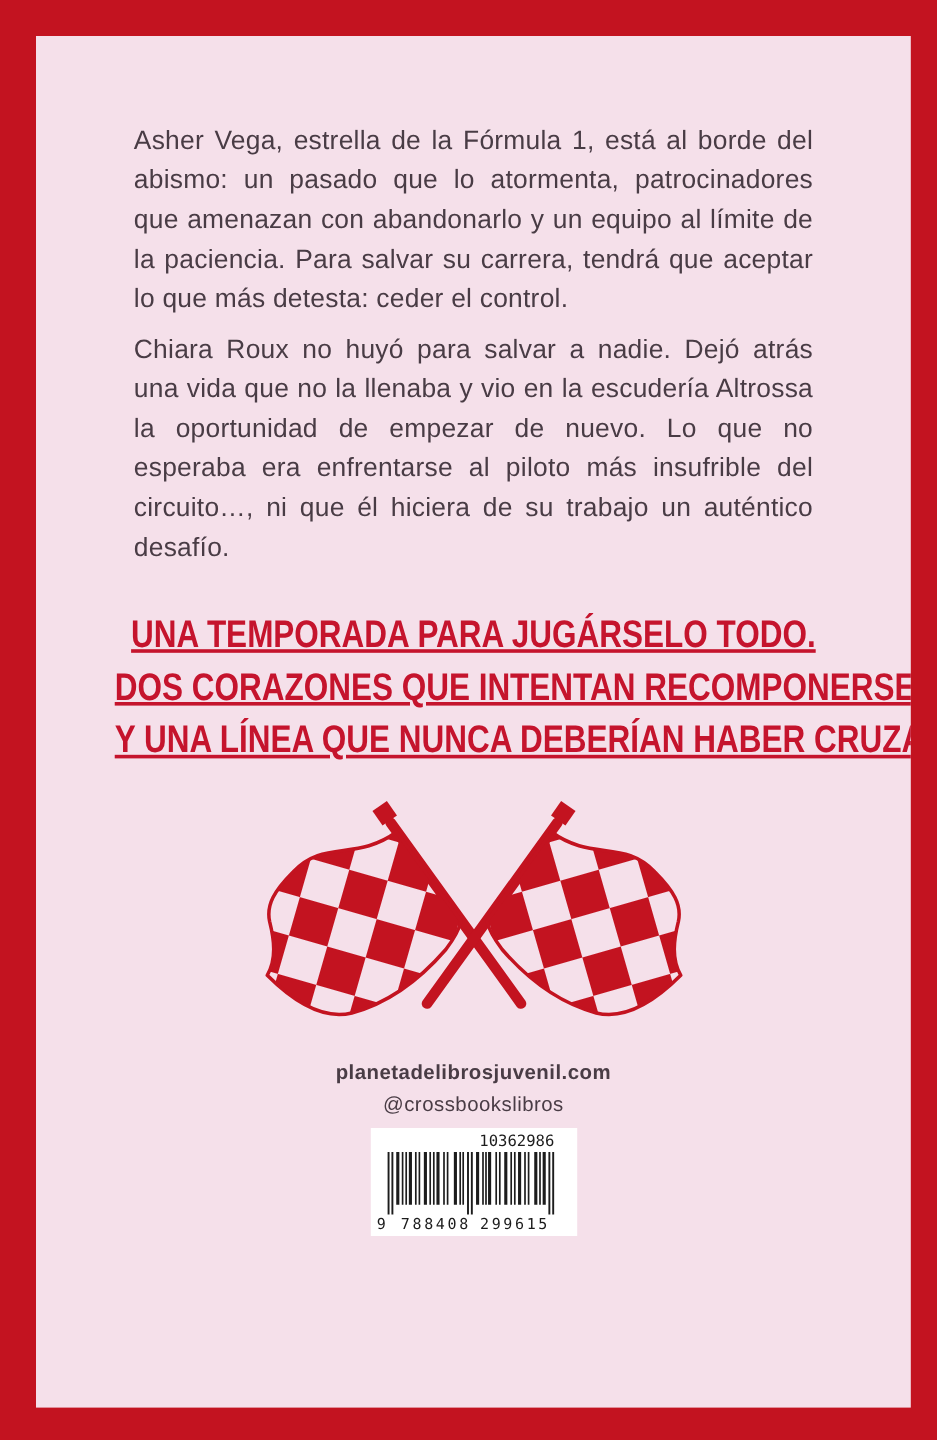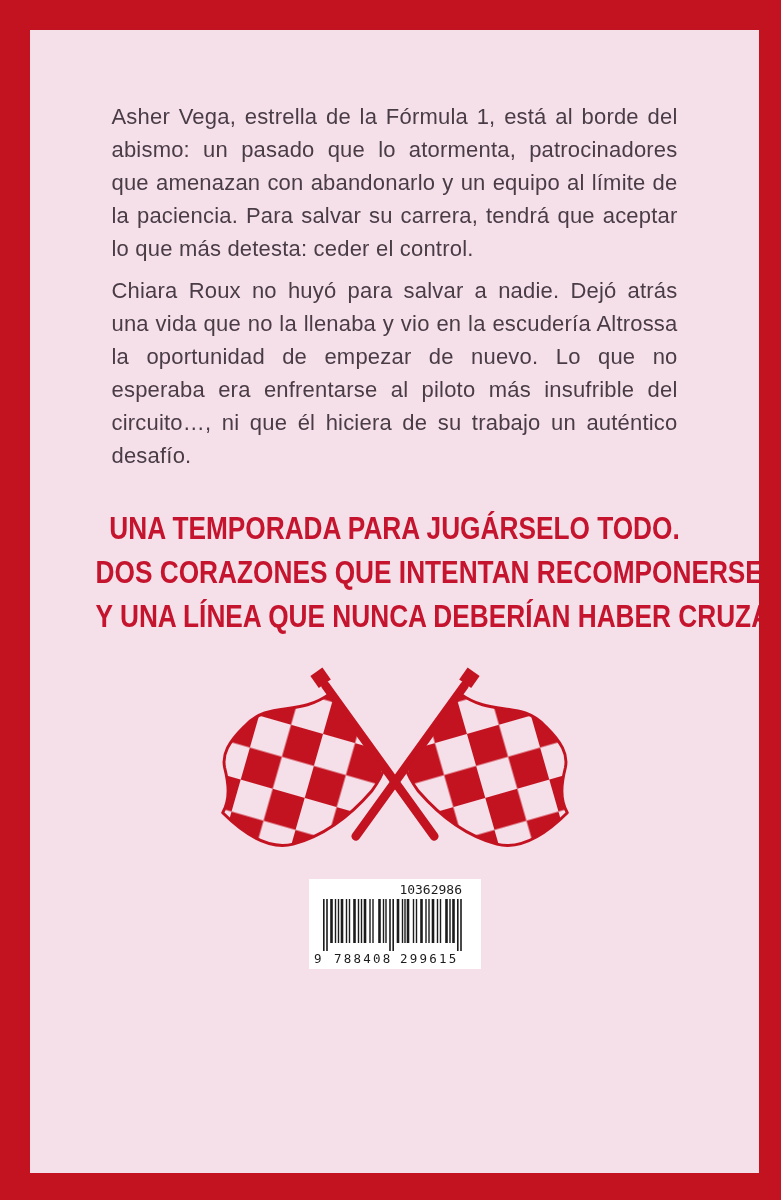--- a/index.html
+++ b/index.html
@@ -32,20 +32,21 @@
     font-size:22px;
     line-height:33px;
     text-align:justify;
     letter-spacing:0.2px;
   }
   .synopsis p{margin:0 0 9px 0;}
   .tagline{
     margin-top:34px;
     text-align:center;
     color:var(--accent-red);
+    text-decoration:underline;
   }
   .tagline-line{
     font-size:32px;
     font-weight:700;
     line-height:44px;
     white-space:nowrap;
     transform:scaleX(0.82);
     transform-origin:50% 50%;
     letter-spacing:0px;
   }
@@ -116,20 +117,24 @@
                    C268 177, 240 160, 214 130
                    C208 122, 203 114, 201 106
                    Z" fill="url(#chk)" stroke="#c31320" stroke-width="3" stroke-linejoin="round"></path>
         </g>
       </defs>
       <use href="#flagR" transform="translate(380 0) scale(-1 1)"></use>
       <use href="#flagR"></use>
     </svg>
   </div>
 
+  <div class="footer-links">
+    <div class="website">planetadelibrosjuvenil.com</div>
+    <div class="social">@crossbookslibros</div>
+  </div>
 
   <div class="barcode-box">
     <svg viewBox="0 0 172 90" xmlns="http://www.w3.org/2000/svg">
       <text class="bc-text" x="153" y="15" font-size="13" text-anchor="end">10362986</text>
       <path class="bar" stroke-width="1.6" fill="none" d="M14.8 20V72 M18 20V72 M81 20V72 M84.2 20V72 M148.8 20V72 M152 20V72"></path>
       <path class="bar" stroke-width="2.6" fill="none" d="M22.5 20V64 M33 20V64 M45.5 20V64 M56 20V64 M70.5 20V64
                M89 20V64 M99 20V64 M112.5 20V64 M124 20V64 M137.5 20V64 M144.5 20V64"></path>
       <path class="bar" stroke-width="1.4" fill="none" d="M26.5 20V64 M29.5 20V64 M37.5 20V64 M40.5 20V64 M49.5 20V64 M52.5 20V64
                M61 20V64 M64 20V64 M74.5 20V64 M77 20V64
                M93.5 20V64 M96 20V64 M104.5 20V64 M107.5 20V64 M117 20V64 M120 20V64

